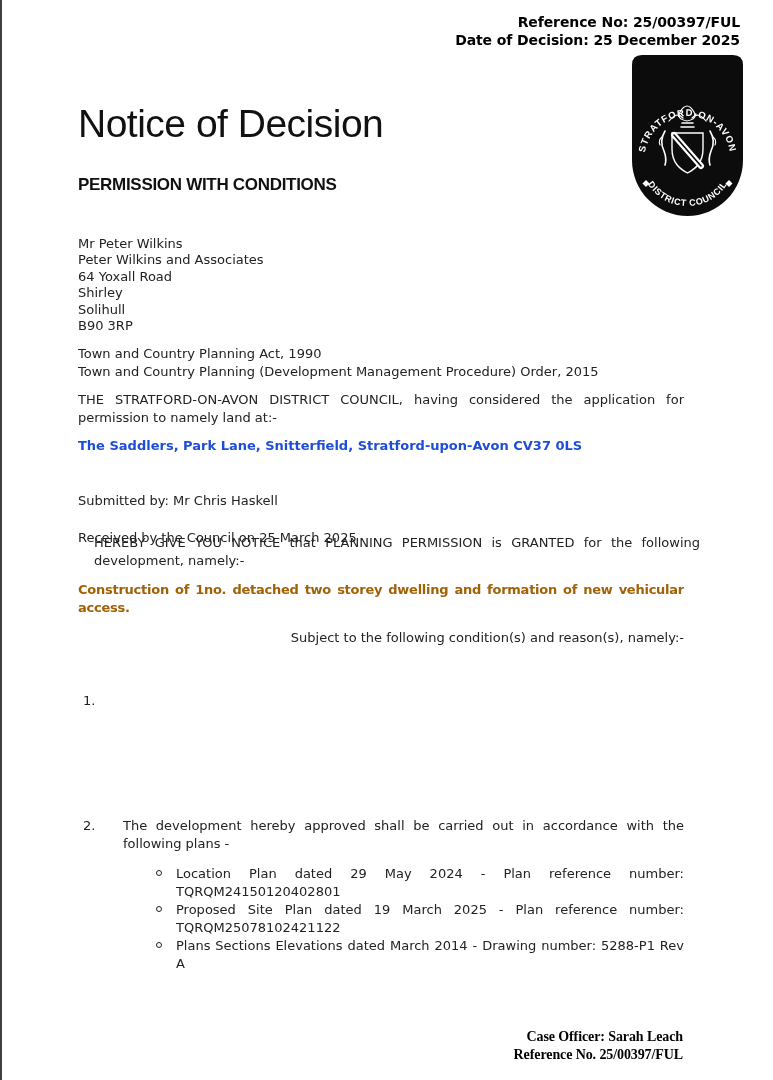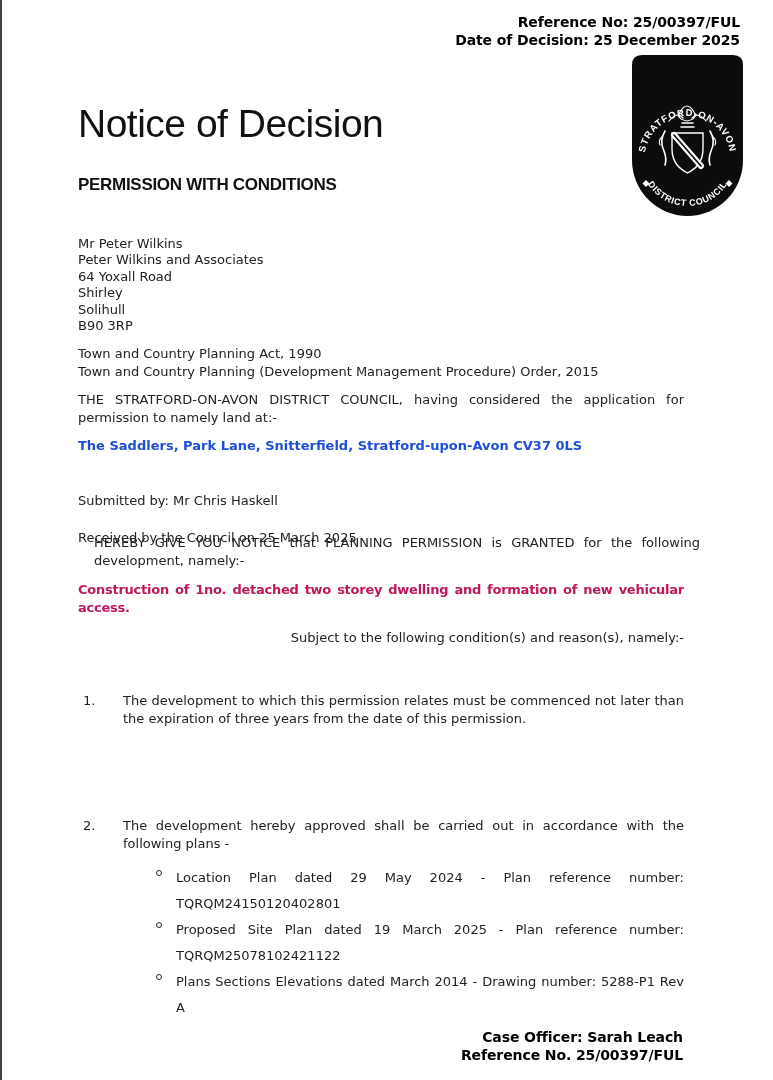--- a/index.html
+++ b/index.html
@@ -37,39 +37,39 @@
     letter-spacing:-0.3px;white-space:nowrap;
   }
   .block{position:absolute;left:78px;width:606px;}
   .addr{top:236px;line-height:16.4px;}
   .legislation{top:345px;}
   .intro{top:391px;text-align:justify;text-justify:inter-word;}
   .site-address{top:437px;font-weight:bold;color:#1d4ed8;}
   .submitted{top:475px;margin-top:17px;}
   .received{top:505px;margin-top:24px;}
   .notice{top:534px;text-align:justify;text-justify:inter-word;margin-left:16px;}
-  .development{top:581px;font-weight:bold;color:#be185d;text-align:justify;letter-spacing:-0.25px;}
+  .development{top:581px;font-weight:bold;color:#a16207;text-align:justify;letter-spacing:-0.25px;}
   .subject{top:629px;text-align:right;}
   .condition{position:absolute;left:78px;width:606px;}
   .cond-1{top:692px;}
   .cond-2{top:817px;}
   .cond-num{position:absolute;left:5px;top:0;}
   .cond-body{margin-left:45px;width:561px;}
   .cond-text{text-align:justify;text-justify:inter-word;}
   .cond-reason{margin-top:9px;text-align:justify;text-justify:inter-word;}
-  .plan-list{margin:12px 11px 0 32px;width:529px;line-height:26px;}
+  .plan-list{margin:12px 11px 0 32px;width:529px;line-height:18px;}
   .plan-item{position:relative;padding-left:21px;text-align:justify;text-justify:inter-word;}
   .bullet-glyph{
     position:absolute;left:1px;top:4.5px;width:6px;height:6px;
     border:1.3px solid #222;border-radius:50%;box-sizing:border-box;
   }
   .doc-footer{
     position:absolute;top:1028px;right:90px;
     text-align:right;font-weight:bold;color:#000;
-    font-size:14px;line-height:18px;letter-spacing:-0.1px;
+    font-size:14px;line-height:18px;letter-spacing:-0.1px;font-family:Liberation Serif, serif;
   }
 </style>
 </head>
 <body>
 
 <div class="page">
   <div class="page-edge"></div>
 
   <div class="doc-header">
     <div>Reference No: 25/00397/FUL</div>
@@ -129,21 +129,20 @@
 
   <div class="block notice">HEREBY GIVE YOU NOTICE that PLANNING PERMISSION is GRANTED for the following development, namely:-</div>
 
   <div class="block development">Construction of 1no. detached two storey dwelling and formation of new vehicular access.</div>
 
   <div class="block subject">Subject to the following condition(s) and reason(s), namely:-</div>
 
   <div class="condition cond-1">
     <div class="cond-num">1.</div>
     <div class="cond-body">
-      <div class="cond-text">The development to which this permission relates must be commenced not later than the expiration of three years from the date of this permission.</div>
     </div>
   </div>
 
   <div class="condition cond-2">
     <div class="cond-num">2.</div>
     <div class="cond-body">
       <div class="cond-text">The development hereby approved shall be carried out in accordance with the following plans -</div>
       <div class="plan-list">
         <div class="plan-item">
           <span class="bullet-glyph"></span>

